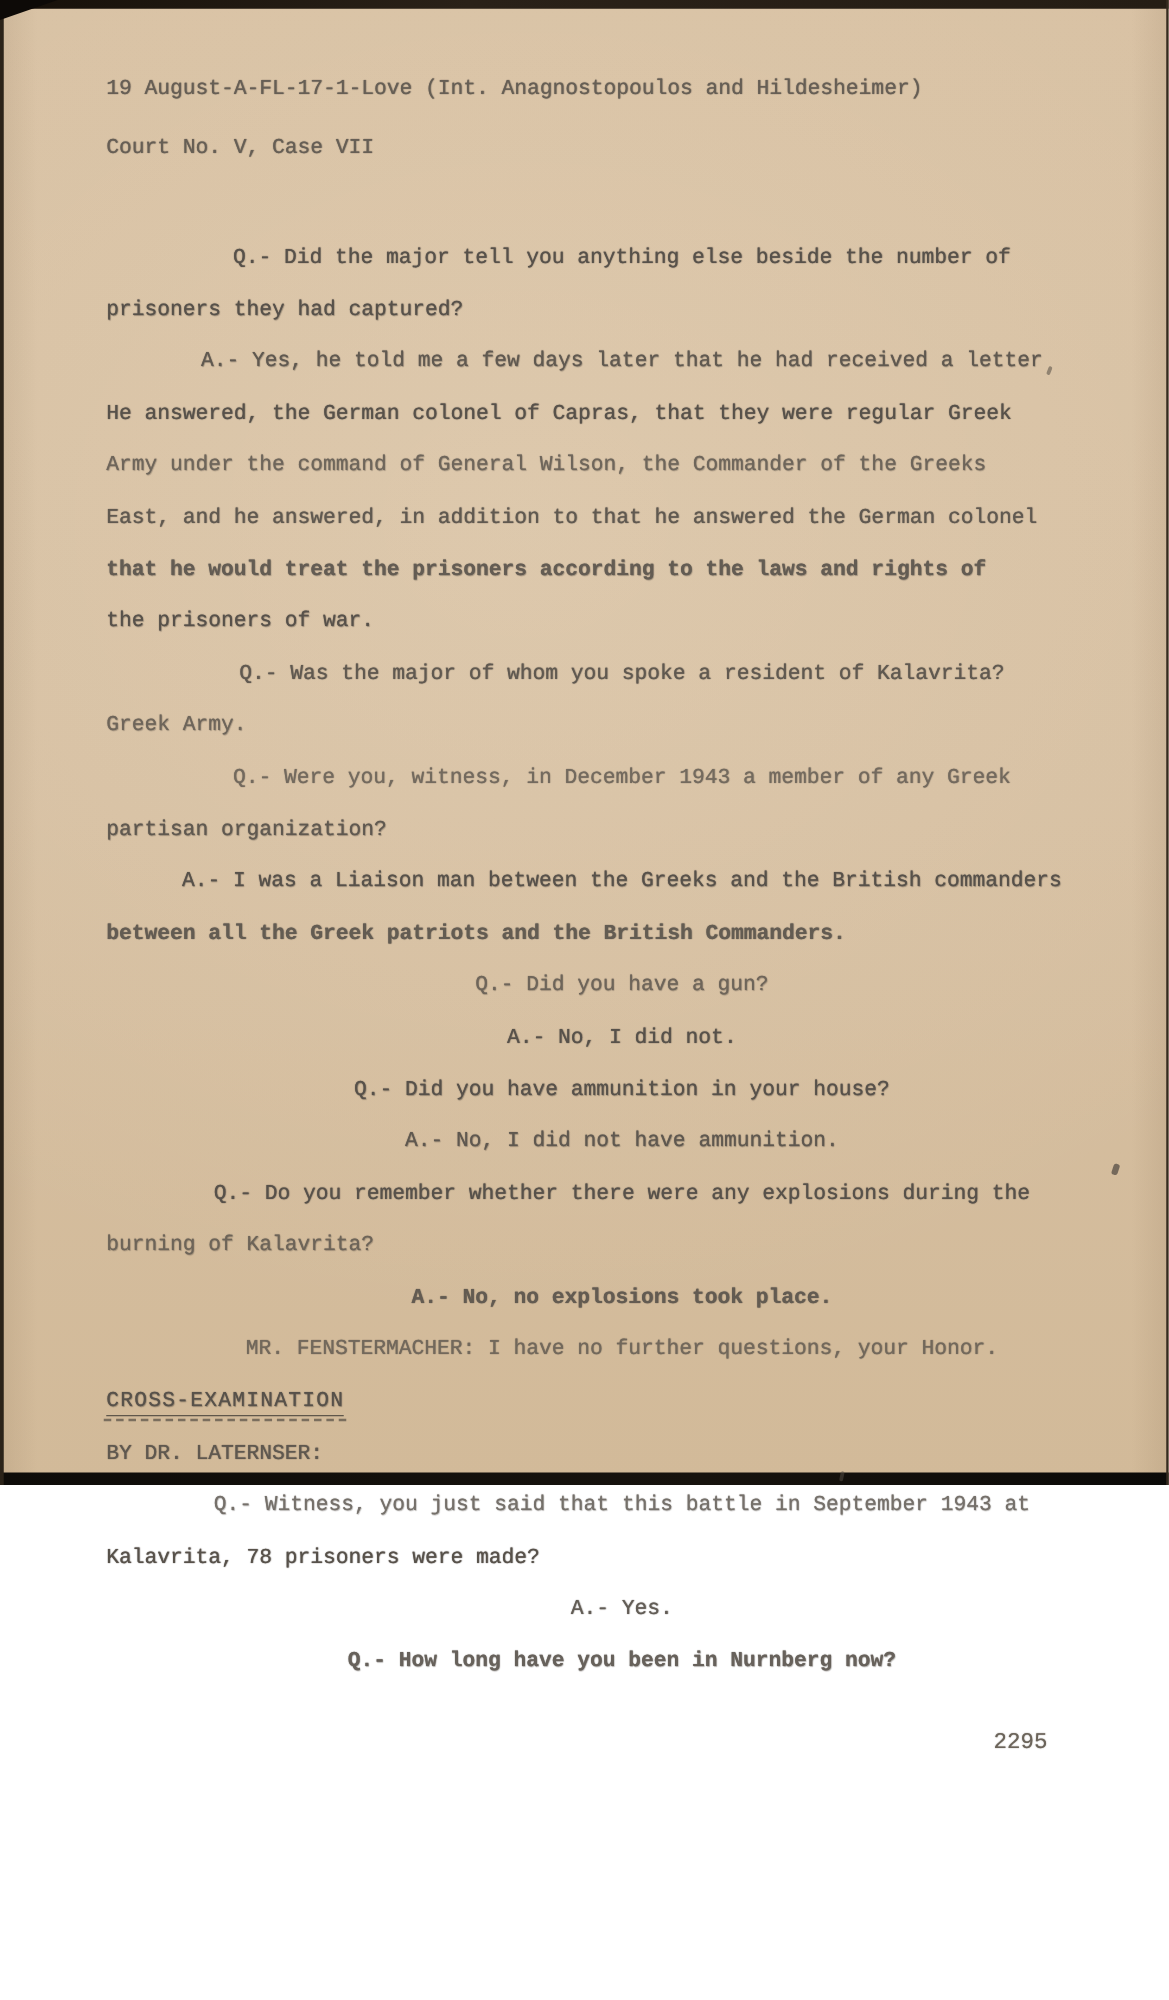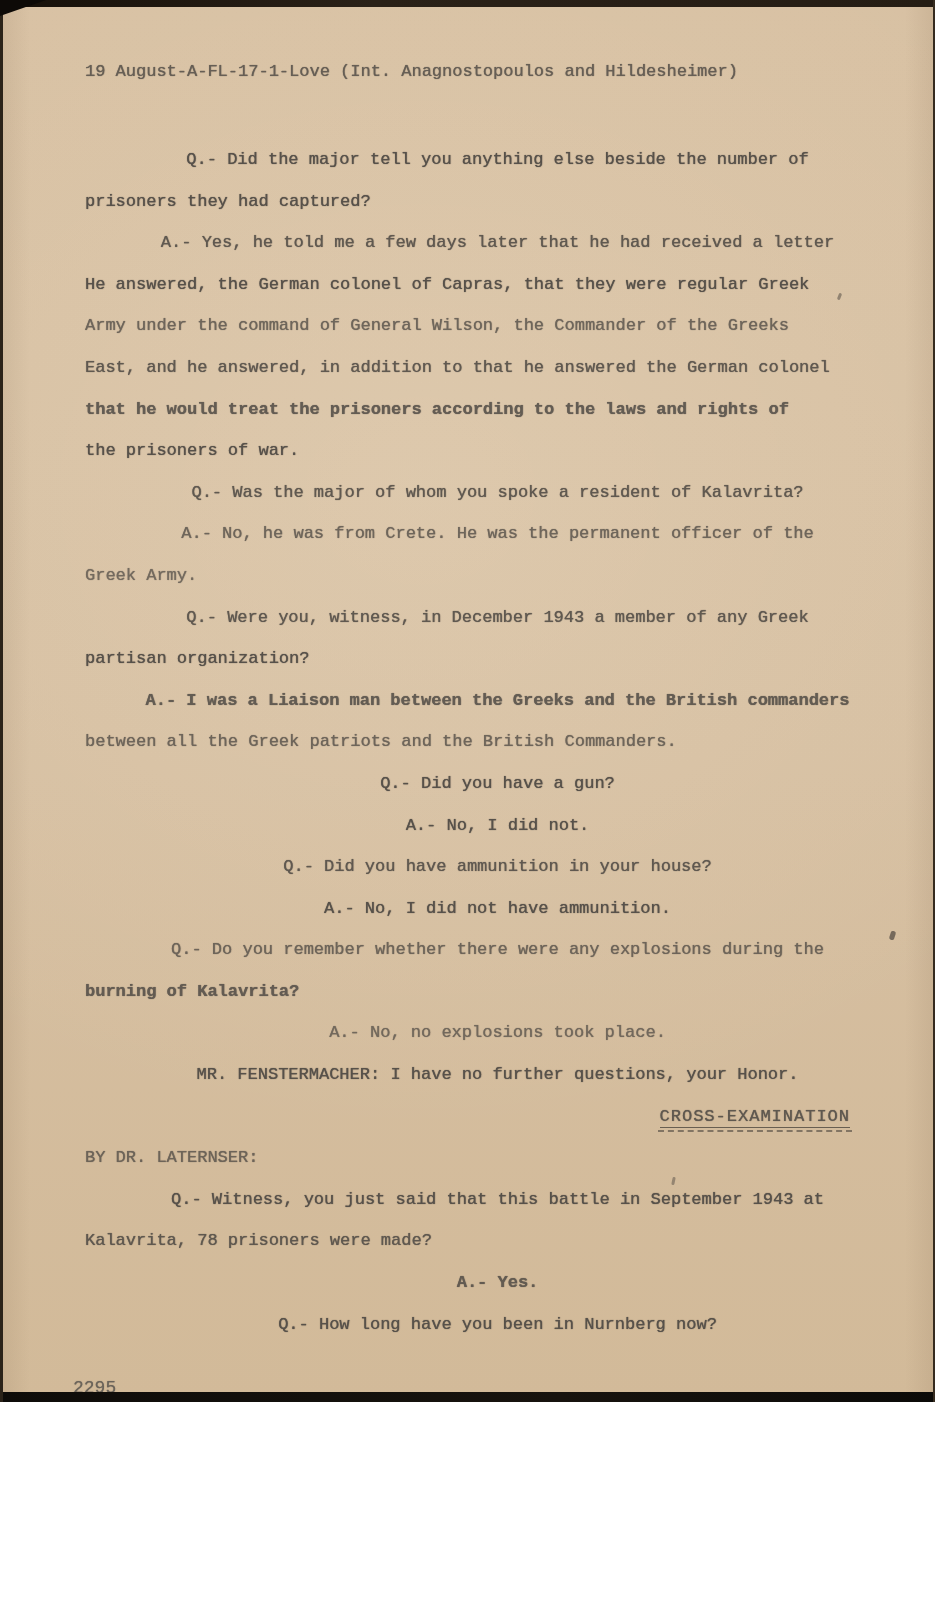--- a/index.html
+++ b/index.html
@@ -8,21 +8,21 @@
     --edge: #241c13;
   }
   * { margin: 0; padding: 0; box-sizing: border-box; }
   html, body {
     width: 935px; height: 1600px;
     font-family: "Liberation Mono", "DejaVu Sans Mono", monospace;
     overflow: hidden;
   }
   .page {
     position: relative;
-    width: 935px; height: 1402px;
+    width: 935px; height: 1188px;
     background:
       radial-gradient(ellipse 1100px 900px at 45% 35%, rgba(255,246,228,0.16), rgba(0,0,0,0) 72%),
       linear-gradient(90deg, rgba(90,64,40,0.10) 0px, rgba(90,64,40,0) 30px, rgba(90,64,40,0) 905px, rgba(90,64,40,0.10) 935px),
       linear-gradient(180deg, #d8c1a3 0%, #d6bfa1 55%, #d2ba99 100%);
   }
   .edge-top    { position: absolute; top: 0; left: 0; right: 0; height: 7px; background: linear-gradient(90deg, #161009, #2a2118 40%, #251d14); }
   .edge-bottom { position: absolute; bottom: 0; left: 0; right: 0; height: 10px; background: linear-gradient(90deg, #0e0c09, #17130e 60%, #0b0a08); }
   .edge-left   { position: absolute; top: 0; bottom: 0; left: 0; width: 3px; background: #2b2319; }
   .edge-right  { position: absolute; top: 0; bottom: 0; right: 0; width: 2px; background: #352b1f; }
   .corner-tl   { position: absolute; top: 0; left: 0; width: 0; height: 0;
@@ -40,67 +40,67 @@
     color: var(--ink);
     text-shadow: 0 0 0.9px rgba(87,81,74,0.9), 0.5px 0.4px 0.8px rgba(58,53,46,0.35);
   }
   .hdr .line { height: 47px; line-height: 47px; opacity: 0.88; }
   .body { margin-top: 44px; }
   .body .line:nth-child(3n)  { opacity: 0.93; }
   .body .line:nth-child(5n)  { opacity: 0.82; }
   .body .line:nth-child(7n)  { opacity: 0.90; font-weight: bold; }
   .body .line:nth-child(11n) { opacity: 0.78; }
   .indent { padding-left: 60px; text-align: center; }
-  .center-underline { text-align: right; }
+  .center-underline { text-align: left; }
   .center-underline .u {
     position: relative;
     letter-spacing: 1px;
     border-bottom: 1.5px solid rgba(75,69,61,0.85);
     padding-bottom: 1px;
   }
   .center-underline .u::after {
     content: "";
     position: absolute; left: -2px; right: -2px; bottom: -5px;
     border-bottom: 2px dashed rgba(75,69,61,0.65);
   }
   .pagenum {
     margin-top: 23px;
     height: 41.6px; line-height: 41.6px;
     font-size: 18px;
-    text-align: left;
+    text-align: right;
     transform: translateX(-12px);
     color: #6b645a;
     text-shadow: 0 0 1px rgba(100,93,83,0.8);
   }
   .speck { position: absolute; background: #554e45; border-radius: 2px; opacity: 0.75; }
   .speck-1 { left: 890px; top: 931px; width: 5px; height: 9px; transform: rotate(18deg); }
   .speck-2 { left: 838px; top: 293px; width: 3px; height: 7px; transform: rotate(22deg); opacity: 0.55; }
   .speck-3 { left: 672px; top: 1177px; width: 3px; height: 8px; transform: rotate(12deg); opacity: 0.5; }
 </style>
 </head>
 <body>
 
 <div class="page">
 
   <div class="content">
     <div class="hdr">
       <div class="line flush">19 August-A-FL-17-1-Love (Int. Anagnostopoulos and Hildesheimer)</div>
+      <div class="line flush">Court No. V, Case VII</div>
     </div>
 
     <div class="body" id="body-lines">
         <div class="line indent">Q.- Did the major tell you anything else beside the number of</div>
         <div class="line flush">prisoners they had captured?</div>
         <div class="line indent">A.- Yes, he told me a few days later that he had received a letter</div>
         <div class="line flush">He answered, the German colonel of Capras, that they were regular Greek</div>
         <div class="line flush">Army under the command of General Wilson, the Commander of the Greeks</div>
         <div class="line flush">East, and he answered, in addition to that he answered the German colonel</div>
         <div class="line flush">that he would treat the prisoners according to the laws and rights of</div>
         <div class="line flush">the prisoners of war.</div>
         <div class="line indent">Q.- Was the major of whom you spoke a resident of Kalavrita?</div>
-        <div class="line indent">A.- No, he was from Crete. He was the permanent officer of the</div>
         <div class="line flush">Greek Army.</div>
         <div class="line indent">Q.- Were you, witness, in December 1943 a member of any Greek</div>
         <div class="line flush">partisan organization?</div>
         <div class="line indent">A.- I was a Liaison man between the Greeks and the British commanders</div>
         <div class="line flush">between all the Greek patriots and the British Commanders.</div>
         <div class="line indent">Q.- Did you have a gun?</div>
         <div class="line indent">A.- No, I did not.</div>
         <div class="line indent">Q.- Did you have ammunition in your house?</div>
         <div class="line indent">A.- No, I did not have ammunition.</div>
         <div class="line indent">Q.- Do you remember whether there were any explosions during the</div>

